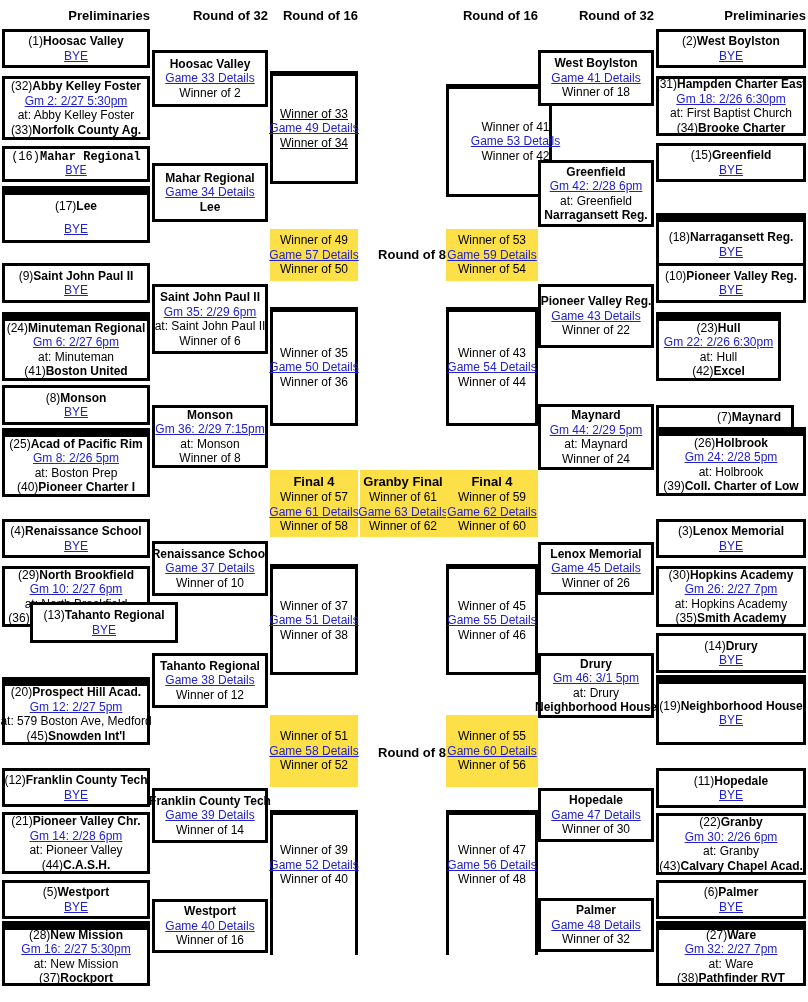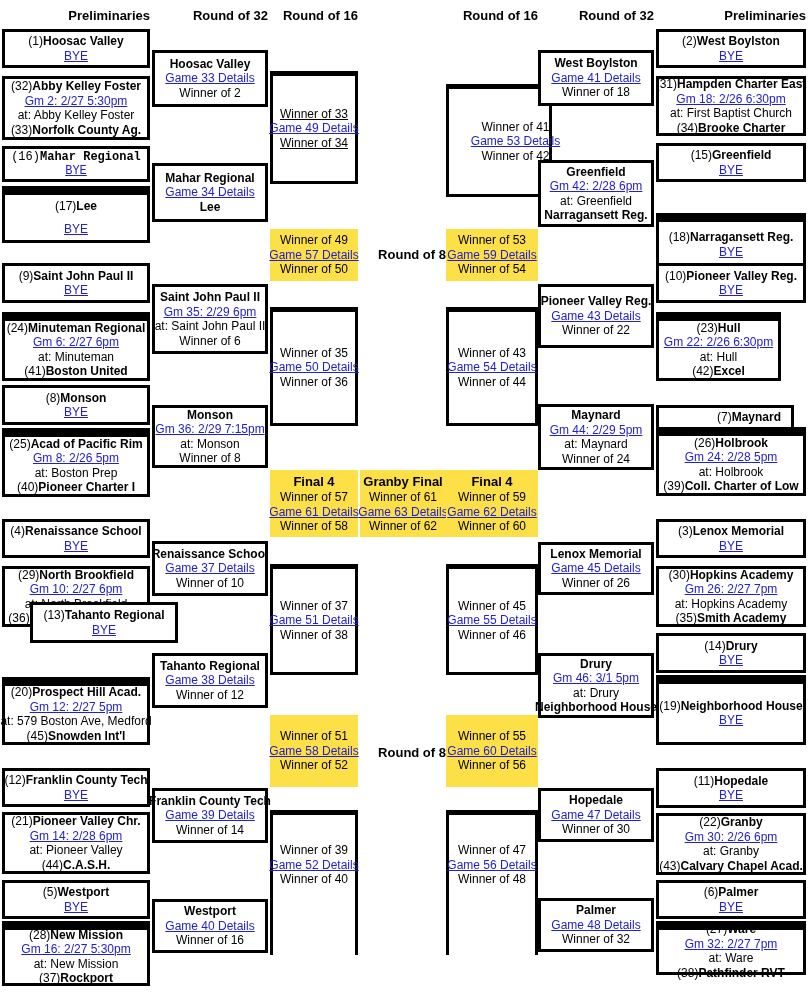--- a/index.html
+++ b/index.html
@@ -343,19 +343,19 @@
     <div class="bbox" style="left: 656px; width: 150px; top: 813px; height: 62px;">
       <div class="line"><span>(22)</span><b>Granby</b></div>
       <a class="glink line">Gm 30: 2/26 6pm</a>
       <div class="line">at: Granby</div>
       <div class="line"><span>(43)</span><b>Calvary Chapel Acad.</b></div>
     </div>
     <div class="bbox" style="left: 656px; width: 150px; top: 880px; height: 39px;">
       <div class="line"><span>(6)</span><b>Palmer</b></div>
       <a class="glink line">BYE</a>
     </div>
-    <div class="bbox thick-top" style="left: 656px; width: 150px; top: 921px; height: 54px;">
+    <div class="bbox thick-top" style="left: 656px; width: 150px; top: 921px; height: 65px;">
       <div class="line"><span>(27)</span><b>Ware</b></div>
       <a class="glink line">Gm 32: 2/27 7pm</a>
       <div class="line">at: Ware</div>
       <div class="line"><span>(38)</span><b>Pathfinder RVT</b></div>
     </div>
   </div>
 
 </body></html>

